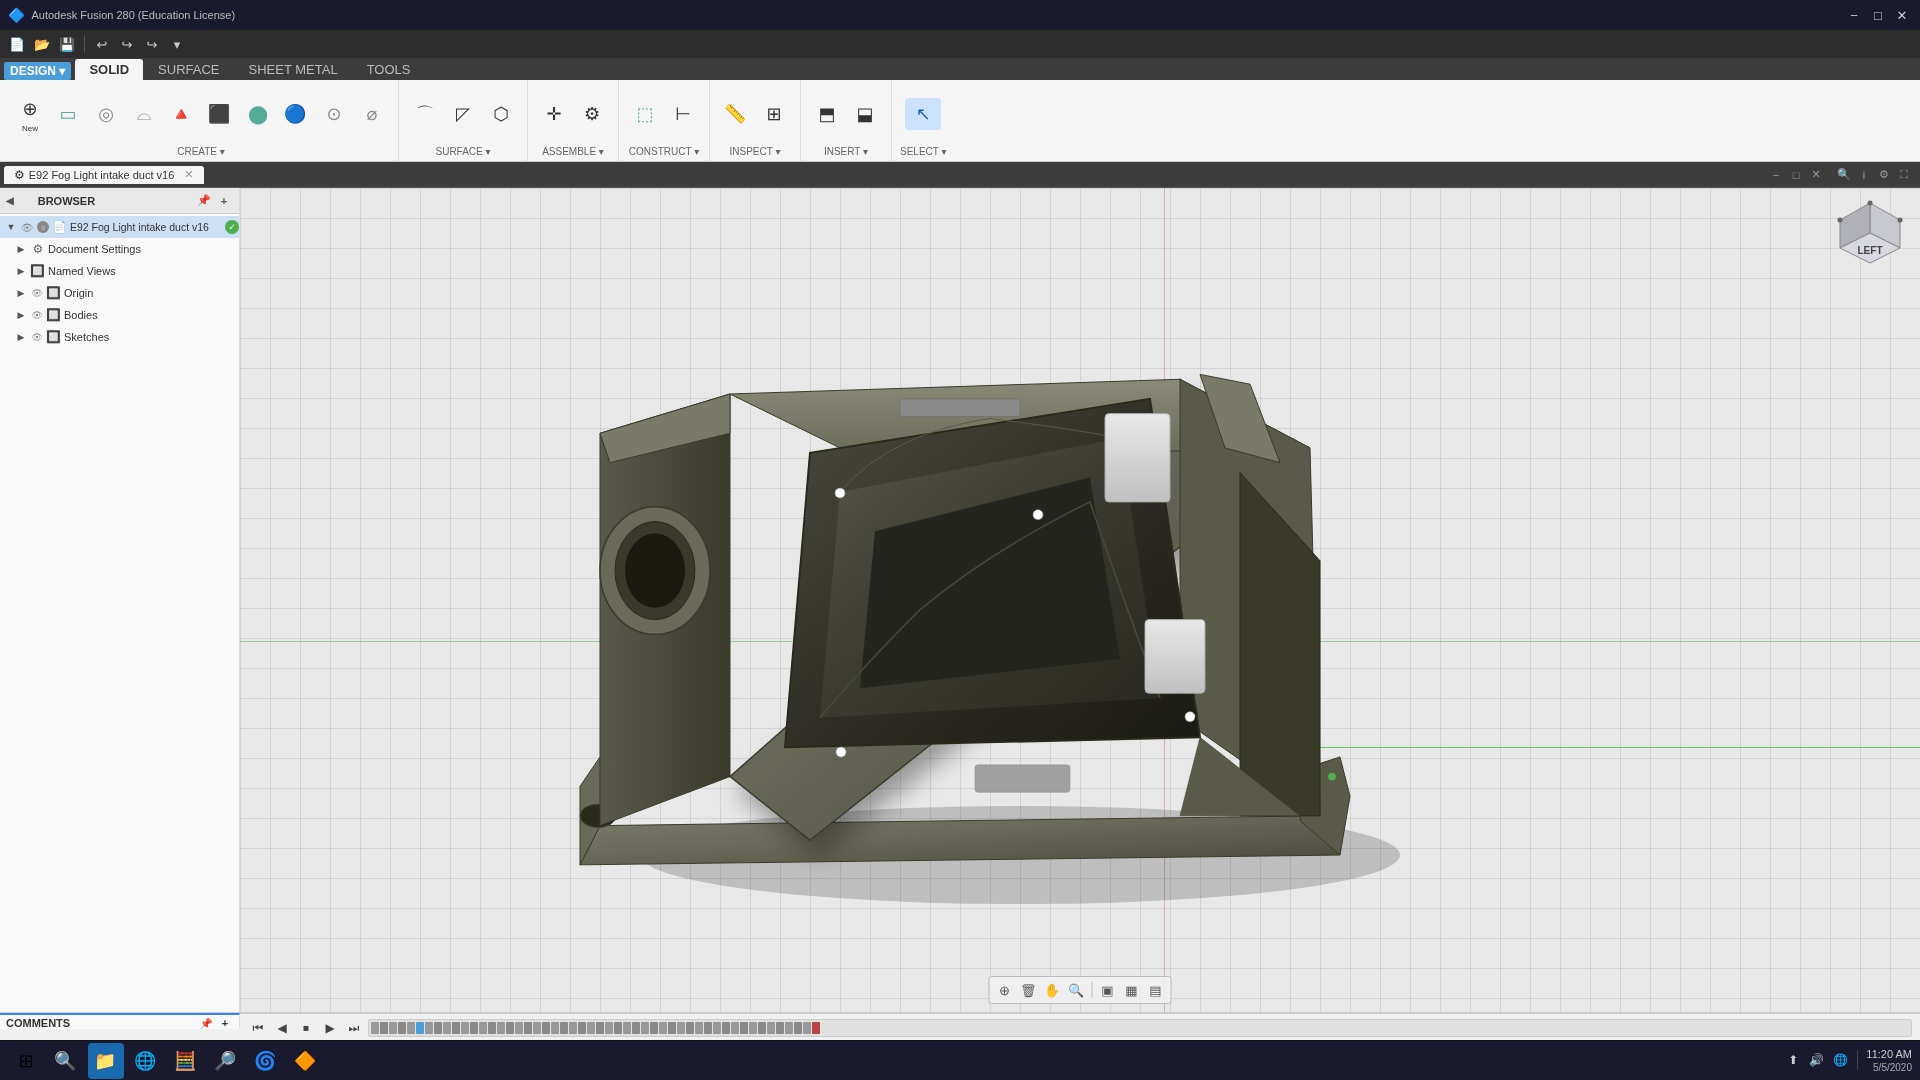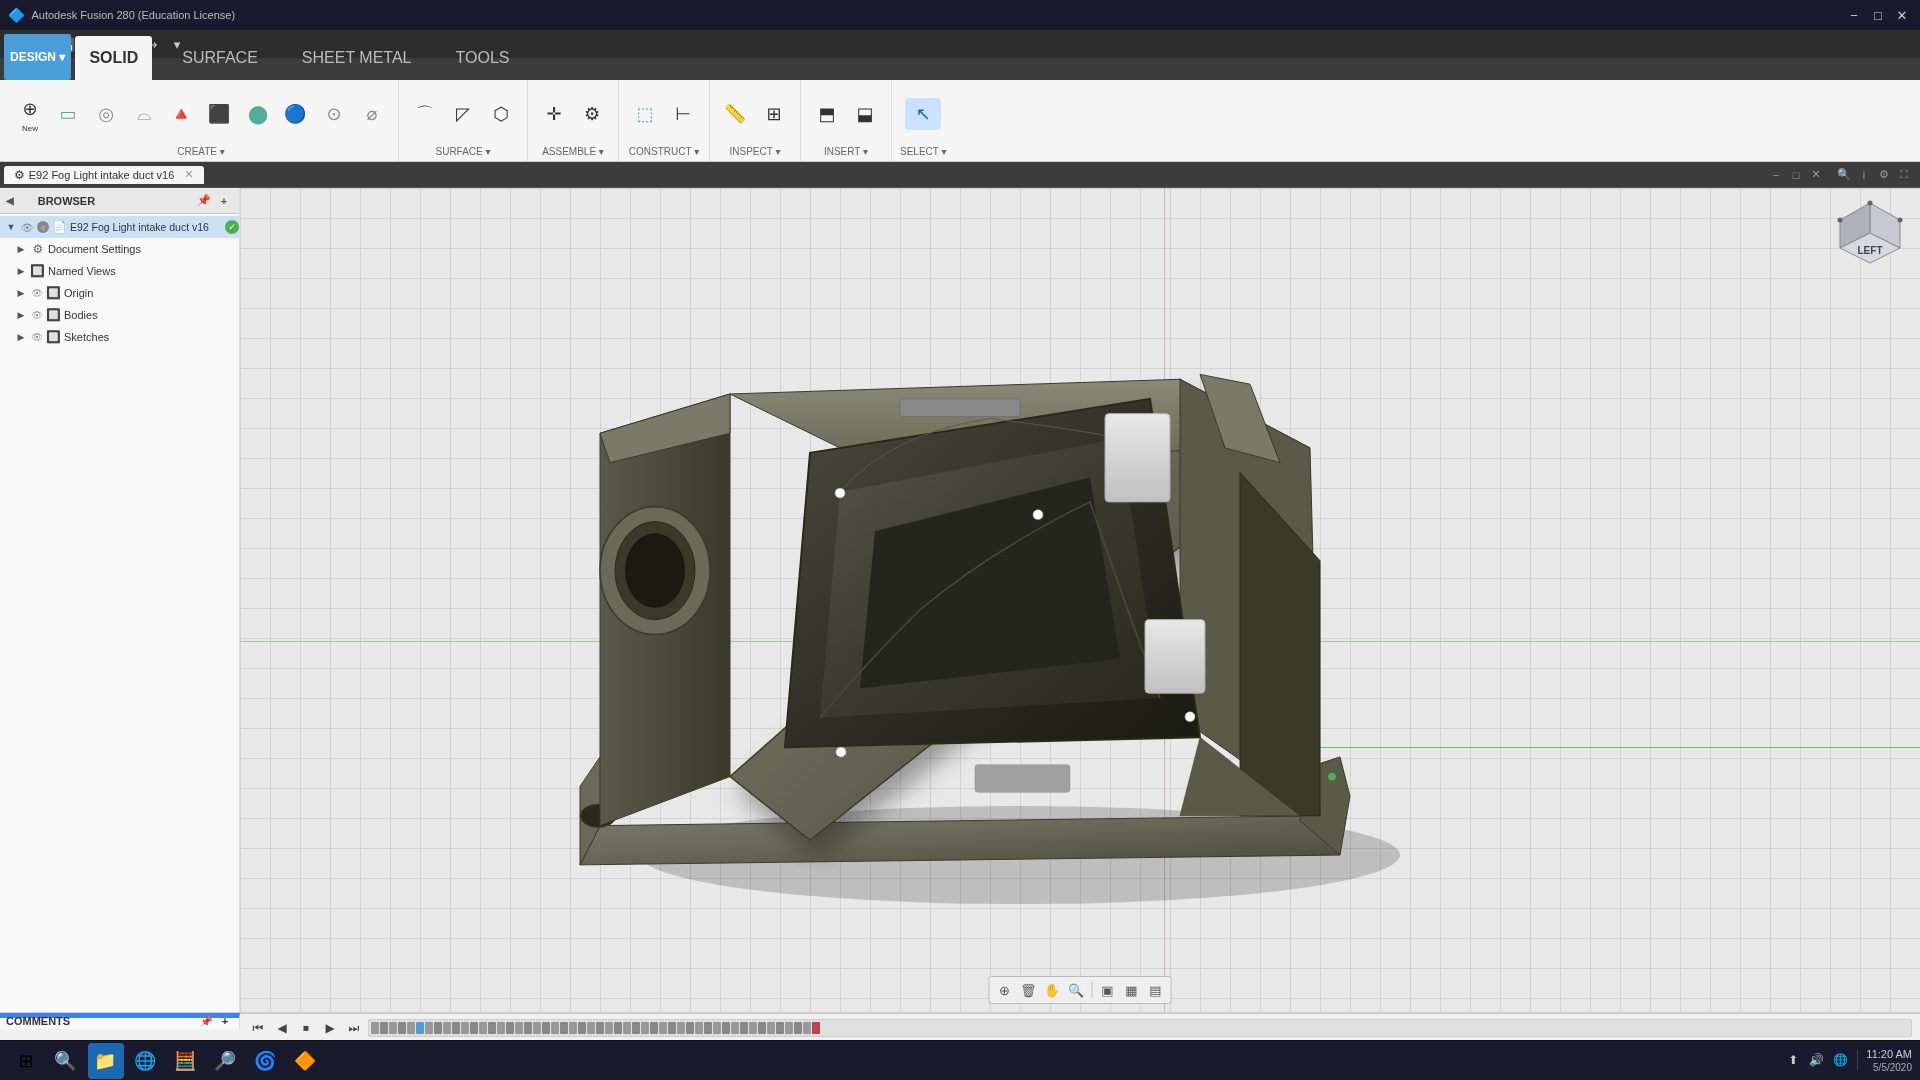--- a/index.html
+++ b/index.html
@@ -34,26 +34,26 @@
 
     
     #ribbon-tabs {
       height: 22px;
       background: #3c3c3c;
       display: flex;
       align-items: flex-end;
       padding: 0 4px;
     }
     .ribbon-tab {
-      padding: 13px 14px;
-      font-size: 16px;
+      padding: 3px 14px;
+      font-size: 13px;
       color: #bbb;
       cursor: pointer;
       border-radius: 3px 3px 0 0;
-      margin-right: 16px;
+      margin-right: 1px;
     }
     .ribbon-tab.active {
       background: #f5f5f5;
       color: #333;
       font-weight: bold;
     }
 
     
     #ribbon-content {
       height: 82px;
@@ -103,21 +103,21 @@
       font-size: 9px;
       color: #333;
       gap: 2px;
     }
     .r-btn .r-icon { width: 26px; height: 26px; display: flex; align-items: center; justify-content: center; font-size: 18px; }
 
     
     #design-dropdown {
       display: flex;
       align-items: center;
-      padding: 16px 6px;
+      padding: 2px 6px;
       cursor: pointer;
       background: #4a9eda;
       color: white;
       font-size: 12px;
       font-weight: bold;
       gap: 4px;
       margin-right: 4px;
       border-radius: 2px;
     }
 
@@ -256,24 +256,24 @@
       gap: 1px;
     }
     .tl-marker { width: 8px; height: 12px; border-radius: 1px; background: #888; cursor: pointer; flex-shrink: 0; }
     .tl-marker:nth-child(odd) { background: #999; }
     .tl-marker.active { background: #4a9eda; }
 
     
     #comments-panel {
       width: 240px;
       background: #f8f8f8;
-      border-top: 5px solid #3b82f6;
+      border-top: 2px solid #3b82f6;
       height: 16px;
       display: flex;
-      align-items: flex-end;
+      align-items: flex-start;
       border-right: 1px solid #ddd;
     }
     #comments-header {
       display: flex;
       align-items: center;
       width: 100%;
       padding: 0 6px;
       font-size: 11px;
       font-weight: bold;
       color: #333;

